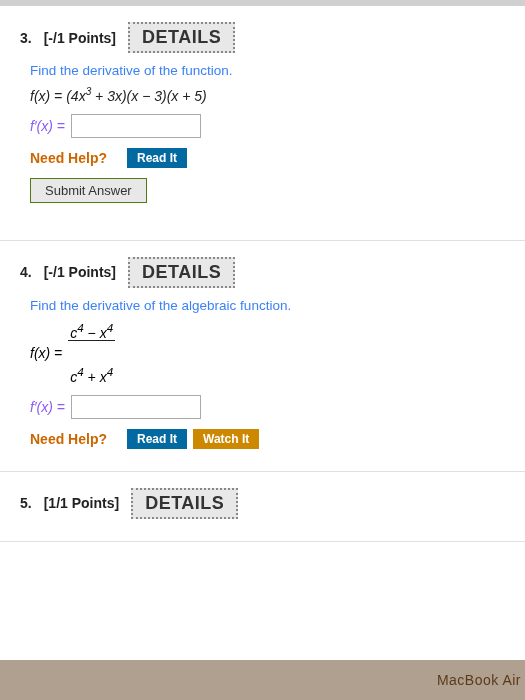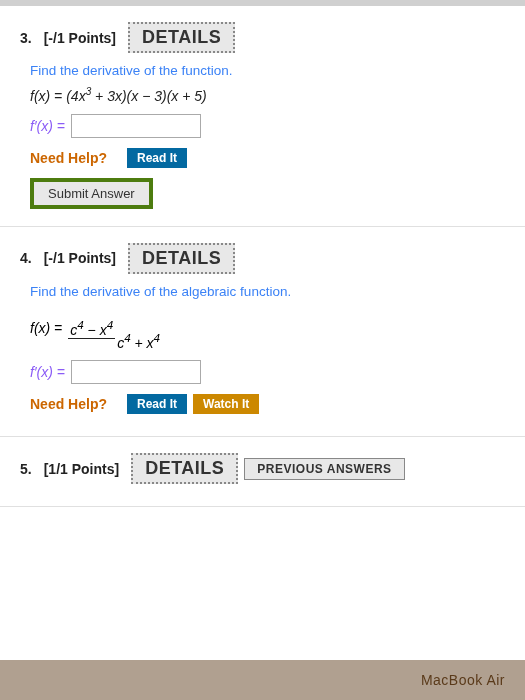--- a/index.html
+++ b/index.html
@@ -145,33 +145,33 @@
       background: #cc8800;
       color: #fff;
       font-size: 12px;
       font-weight: bold;
       padding: 3px 10px;
       border: none;
       cursor: pointer;
     }
 
     .submit-btn {
-      border: 4px solid #4d7c0f;
+      border: 1px solid #4d7c0f;
       background: #e8e8e8;
       color: #333;
       font-size: 13px;
       padding: 4px 14px;
       cursor: pointer;
       margin-left: 10px;
-      margin-bottom: 5px;
+      margin-bottom: 25px;
     }
 
     .fraction-container {
       display: inline-flex;
-      flex-direction: row;
+      flex-direction: column;
       align-items: center;
       vertical-align: middle;
       margin: 0 2px;
     }
 
     .fraction-num {
       border-bottom: 1px solid #222;
       padding: 0 2px;
       font-style: italic;
     }
@@ -197,21 +197,21 @@
       font-size: 14px;
     }
 
     
     .macbook-bar {
       height: 40px;
       background: #b0a090;
       display: flex;
       align-items: center;
       justify-content: flex-end;
-      padding-right: 20px;
+      padding-right: 4px;
     }
 
     .macbook-text {
       font-size: 14px;
       color: #5a3a1a;
       font-weight: 500;
       letter-spacing: 0.5px;
     }
 
     
@@ -280,21 +280,20 @@
         <button class="read-it-btn">Read It</button>
         <button class="watch-it-btn">Watch It</button>
       </div>
     </div>
 
     <div class="question-block">
       <div class="question-header">
         <span class="question-label">5.</span>
         <span class="question-label">[1/1 Points]</span>
         <button class="details-btn">DETAILS</button>
-        <button class="previous-answers-btn">PREVIOUS ANSWERS</button>
       </div>
     </div>
 
   </div>
 </div>
 
 <div class="macbook-bar">
   <span class="macbook-text">MacBook Air</span>
 </div>
 

